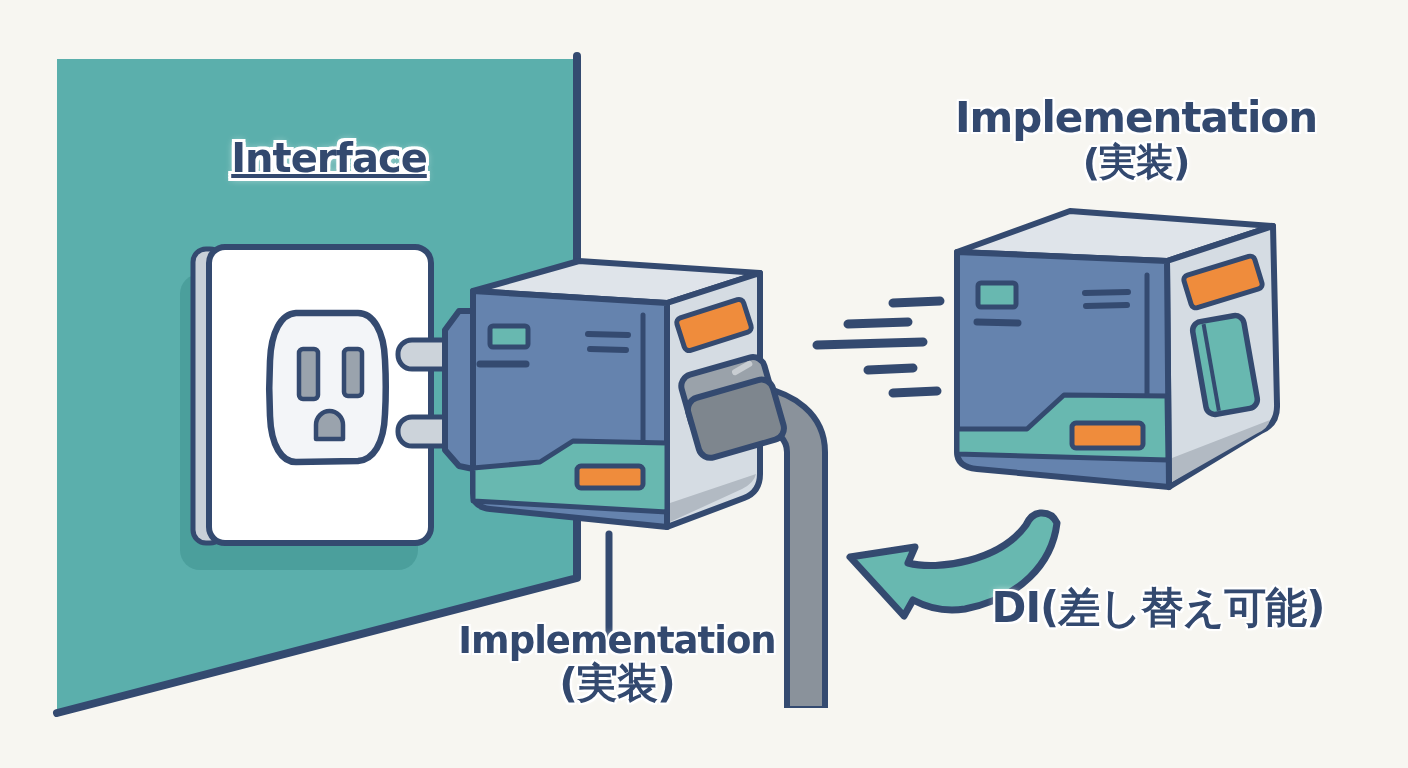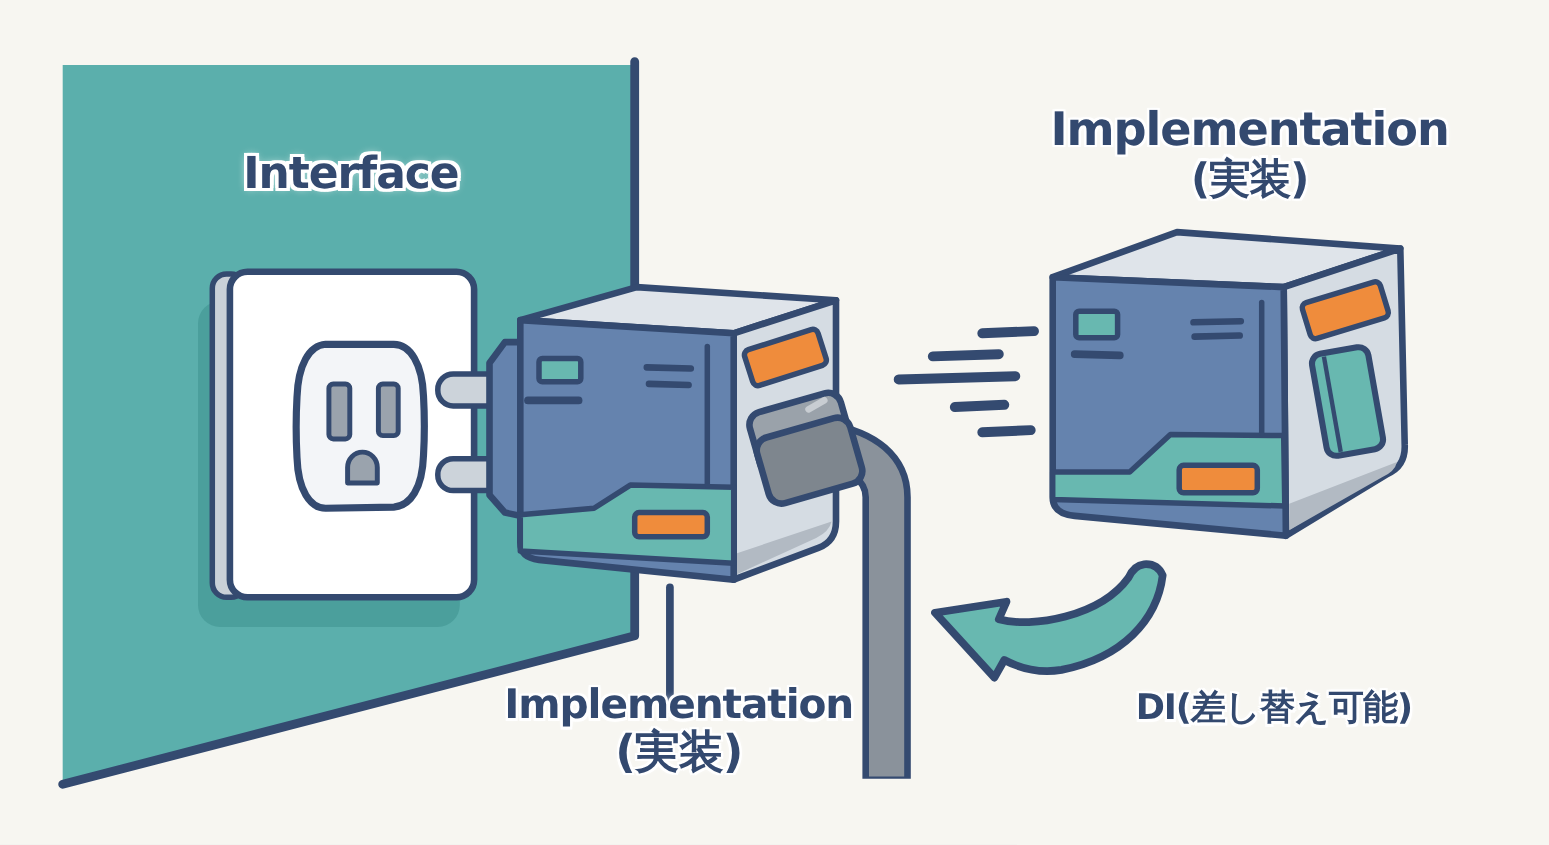--- a/index.html
+++ b/index.html
@@ -31,27 +31,27 @@
   .label.halo-strong{
     text-shadow:
       3px 0 0 var(--halo,#fff), -3px 0 0 var(--halo,#fff),
       0 3px 0 var(--halo,#fff), 0 -3px 0 var(--halo,#fff),
       3px 3px 0 var(--halo,#fff), -3px -3px 0 var(--halo,#fff),
       3px -3px 0 var(--halo,#fff), -3px 3px 0 var(--halo,#fff),
       0 0 9px var(--halo,#fff);
   }
   .label .en{font-size:40px;}
   .label .ja{font-size:38px;}
-  .label-interface{left:319px;top:136px;}
+  .label-interface{left:329px;top:136px;text-decoration:underline;}
   .label-impl-top{left:1136px;top:94px;}
   .label-impl-top .en{font-size:42px;}
   .label-impl-bottom{left:617px;top:620px;}
   .label-impl-bottom .en{font-size:37px;}
   .label-impl-bottom .ja{font-size:41px;}
-  .label-di{left:1158px;top:626px;font-size:32px;}
+  .label-di{left:1158px;top:584px;font-size:42px;}
 </style>
 </head>
 <body>
 
 <div class="stage">
 
   <svg viewBox="0 0 1408 768" width="1408" height="768">
 
     <g>
       <polygon points="57,59 577,59 577,578 57,713" fill="var(--wall)"></polygon>

